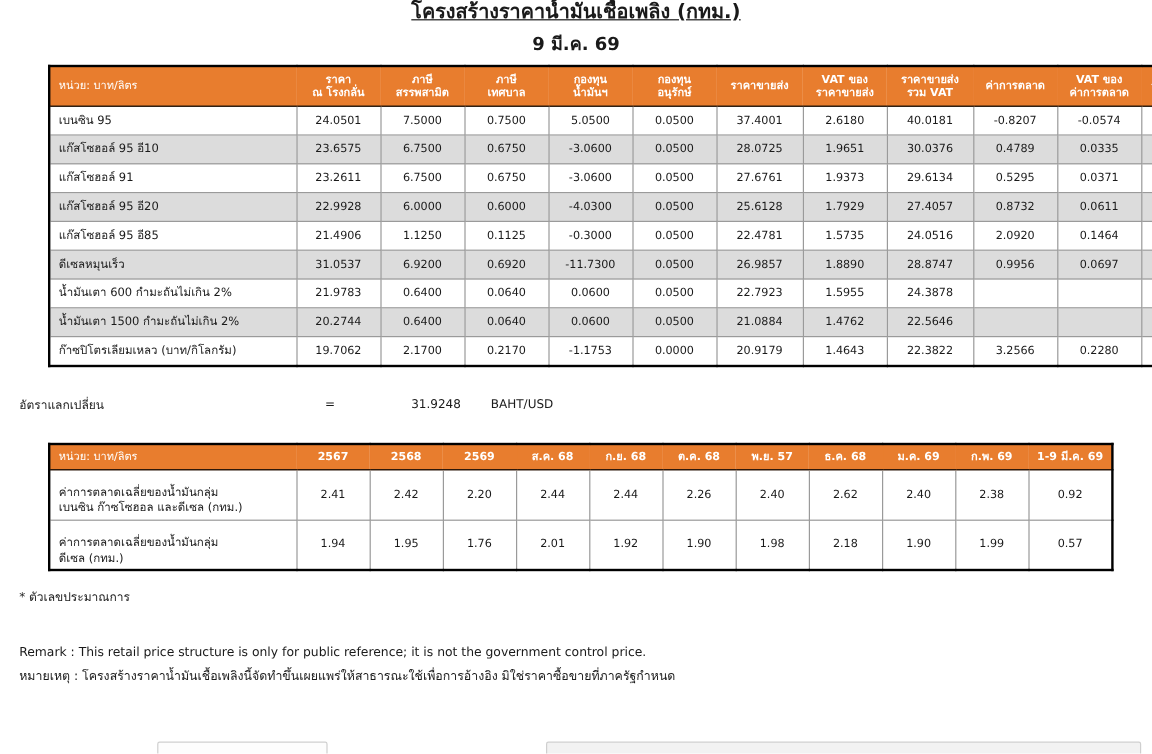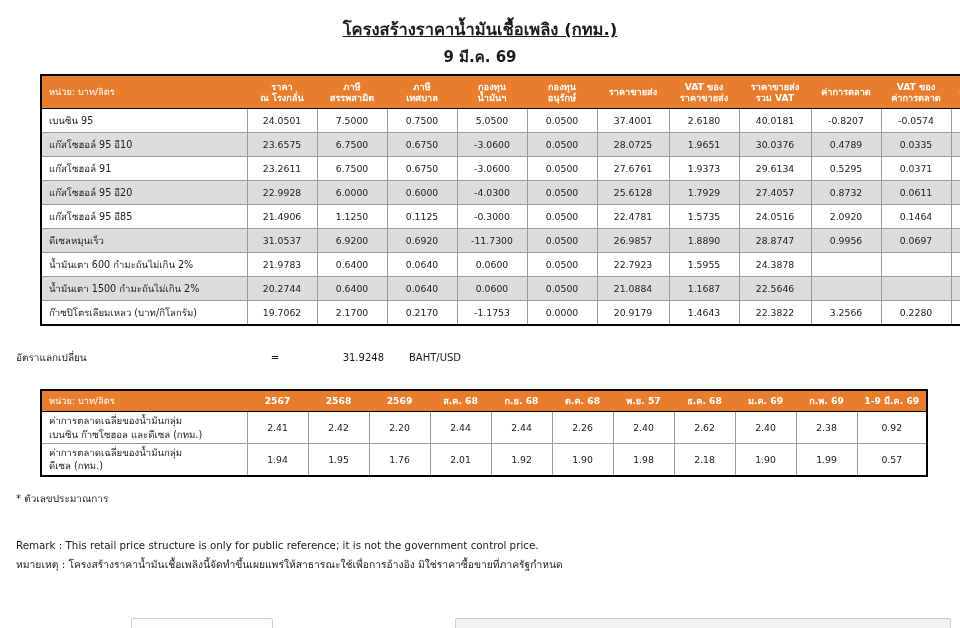--- a/index.html
+++ b/index.html
@@ -15,21 +15,21 @@
   #page {
     position: relative;
     width: 960px;
     height: 628px;
     background: #ffffff;
   }
 
   
   .title-block {
     text-align: center;
-    padding-top: 20px;
+    padding-top: 0;
   }
   .doc-title {
     font-size: 16.5px;
     font-weight: bold;
     color: #1a1a1a;
     text-decoration: underline;
     letter-spacing: 0px;
     line-height: 1.25;
   }
   .doc-date {
@@ -107,21 +107,21 @@
   .fx-unit  { padding-left: 4px; }
 
   
   .t2 { margin-top: 0; }
   .t2 col.c-label { width: 206px; }
   .t2 col.c-num   { width: 61px; }
   .t2 col.c-last  { width: 70px; }
   table.grid.t2 tbody td { height: 32px; }
   table.grid.t2 tbody td.rowlabel {
     line-height: 1.38;
-    padding-top: 2px;
+    padding-top: 12px;
     padding-bottom: 2px;
   }
   table.grid.t2 thead th { height: 22px; }
 
   
   .footnotes { margin: 14px 0 0 16px; }
   .fn-star {
     font-size: 10px;
     color: #1a1a1a;
     margin-bottom: 30px;
@@ -323,21 +323,21 @@
             <td class="blank"></td>
           </tr>
           <tr class="alt">
             <td class="rowlabel">น้ำมันเตา 1500 กำมะถันไม่เกิน 2%</td>
             <td>20.2744</td>
             <td>0.6400</td>
             <td>0.0640</td>
             <td>0.0600</td>
             <td>0.0500</td>
             <td>21.0884</td>
-            <td>1.1687</td>
+            <td>1.4762</td>
             <td>22.5646</td>
             <td class="blank"></td>
             <td class="blank"></td>
             <td class="blank"></td>
           </tr>
           <tr>
             <td class="rowlabel">ก๊าซปิโตรเลียมเหลว (บาท/กิโลกรัม)</td>
             <td>19.7062</td>
             <td>2.1700</td>
             <td>0.2170</td>

